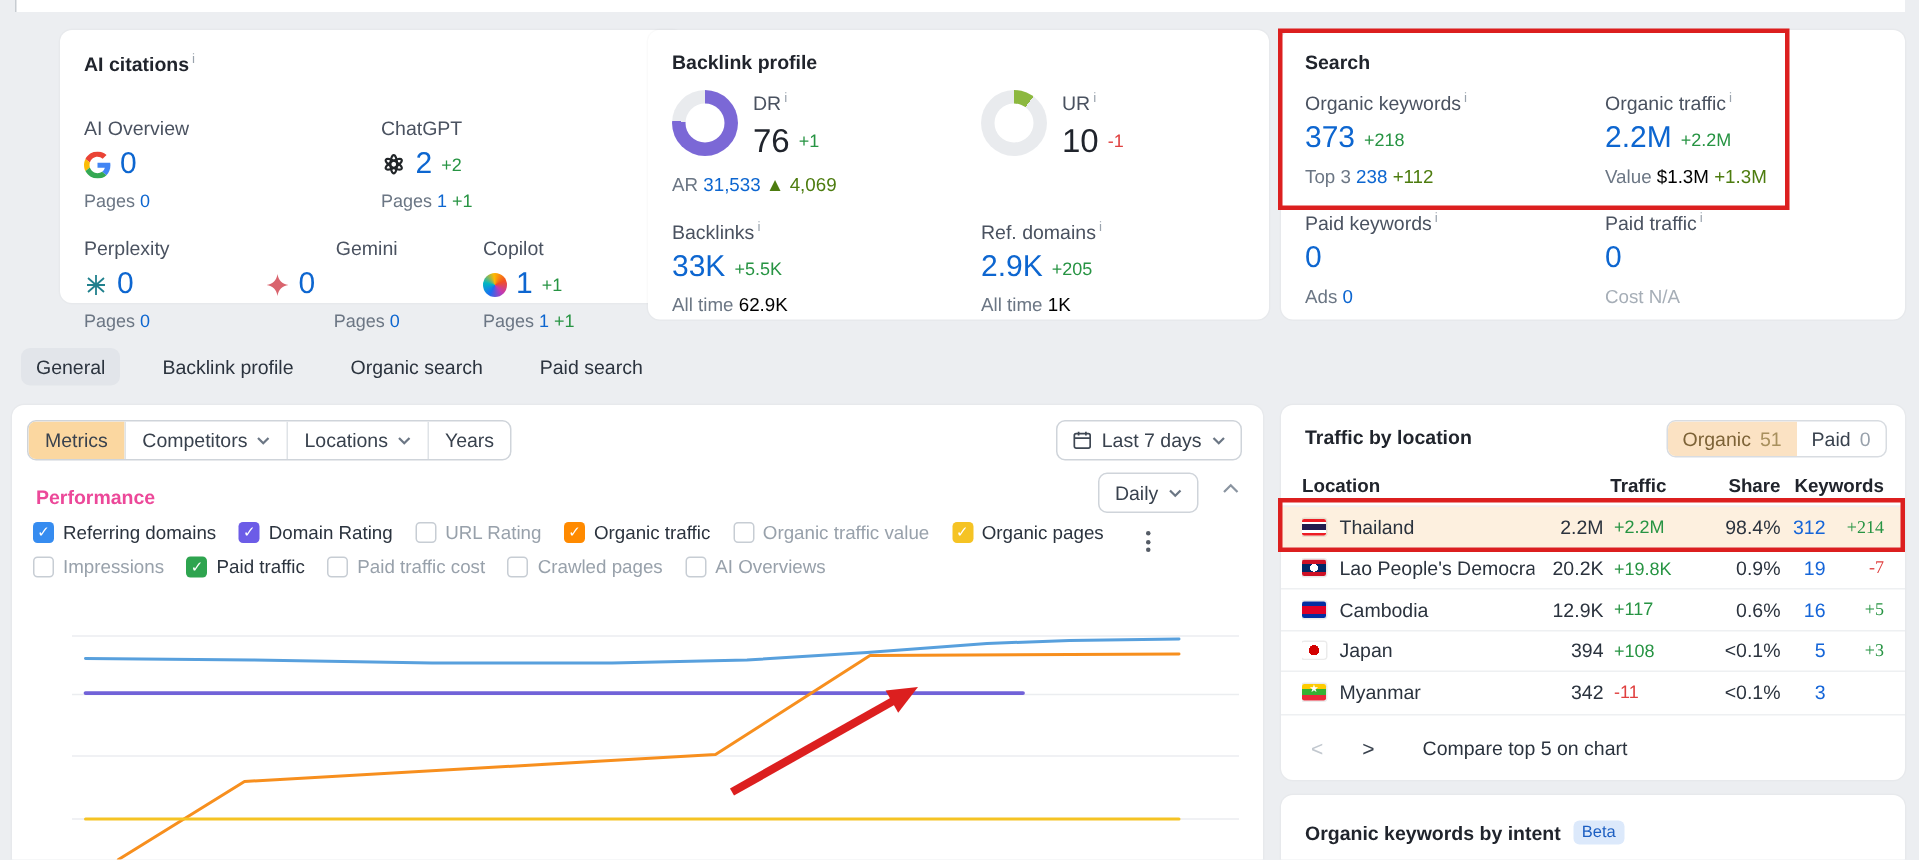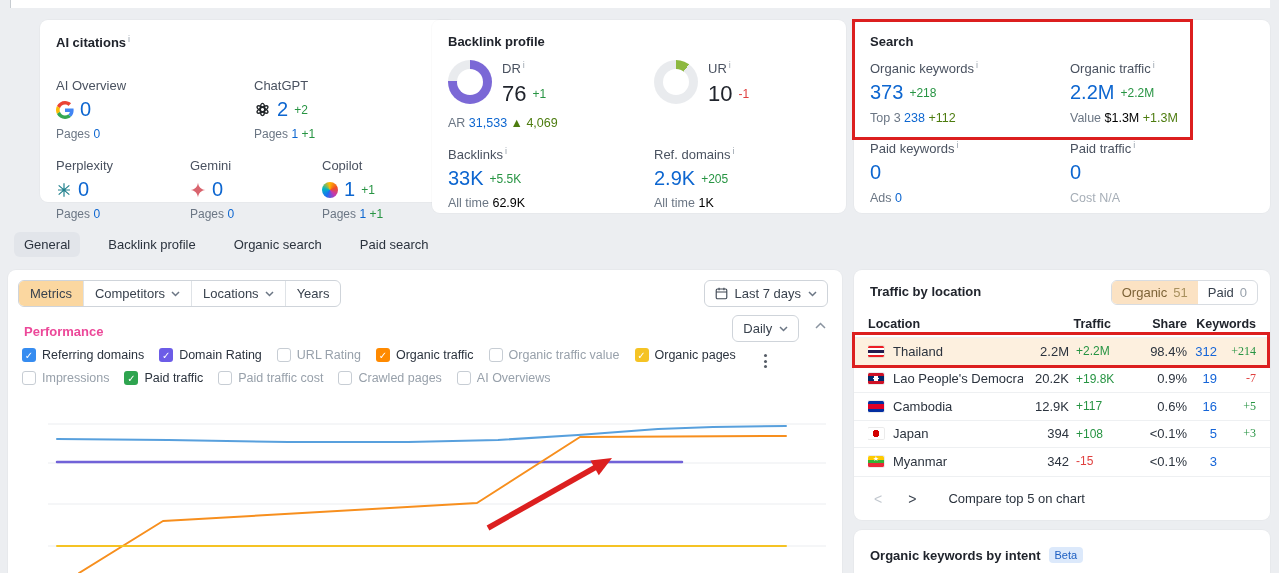--- a/index.html
+++ b/index.html
@@ -166,21 +166,21 @@
       <span>
           <svg class="icon" width="16" height="16" viewBox="0 0 24 24" fill="none" stroke="#20808d" stroke-width="1.8">
             <path d="M12 2v20M4 5l16 14M20 5L4 19M3 12h18"></path>
           </svg>
         </span>
       <span class="big-val">0</span>
     </div>
     <div class="pages-row"><span>Pages</span> <span class="pv">0</span></div>
   </div>
 
-  <div class="ai-item" style="left:150px; top:138px;">
+  <div class="ai-item" style="left:137px; top:138px;text-align:center;">
     <div class="lbl">Gemini</div>
     <div class="val-row">
       <span>
           <svg class="icon" width="16" height="16" viewBox="0 0 24 24">
             <path d="M12 1C13 7.5 16.5 11 23 12 16.5 13 13 16.5 12 23 11 16.5 7.5 13 1 12 7.5 11 11 7.5 12 1Z" fill="#d9646e"></path>
           </svg>
         </span>
       <span class="big-val">0</span>
     </div>
     <div class="pages-row"><span>Pages</span> <span class="pv">0</span></div>
@@ -474,21 +474,21 @@
       <div class="c-sh">&lt;0.1%</div>
       <div class="c-kw">5</div>
       <div class="c-kwc">+3</div>
     </div>
     <div class="t-row">
       <div class="c-loc">
           <span class="flag f-mm"></span>
           <span>Myanmar</span>
         </div>
       <div class="c-tr">342</div>
-      <div class="c-trc neg">-15</div>
+      <div class="c-trc neg">-11</div>
       <div class="c-sh">&lt;0.1%</div>
       <div class="c-kw">3</div>
       <div class="c-kwc"></div>
     </div>
   </div>
 
   <div class="t-foot">
     <span class="pg dis">&lt;</span>
     <span class="pg">&gt;</span>
     <span class="cmp">Compare top 5 on chart</span>

